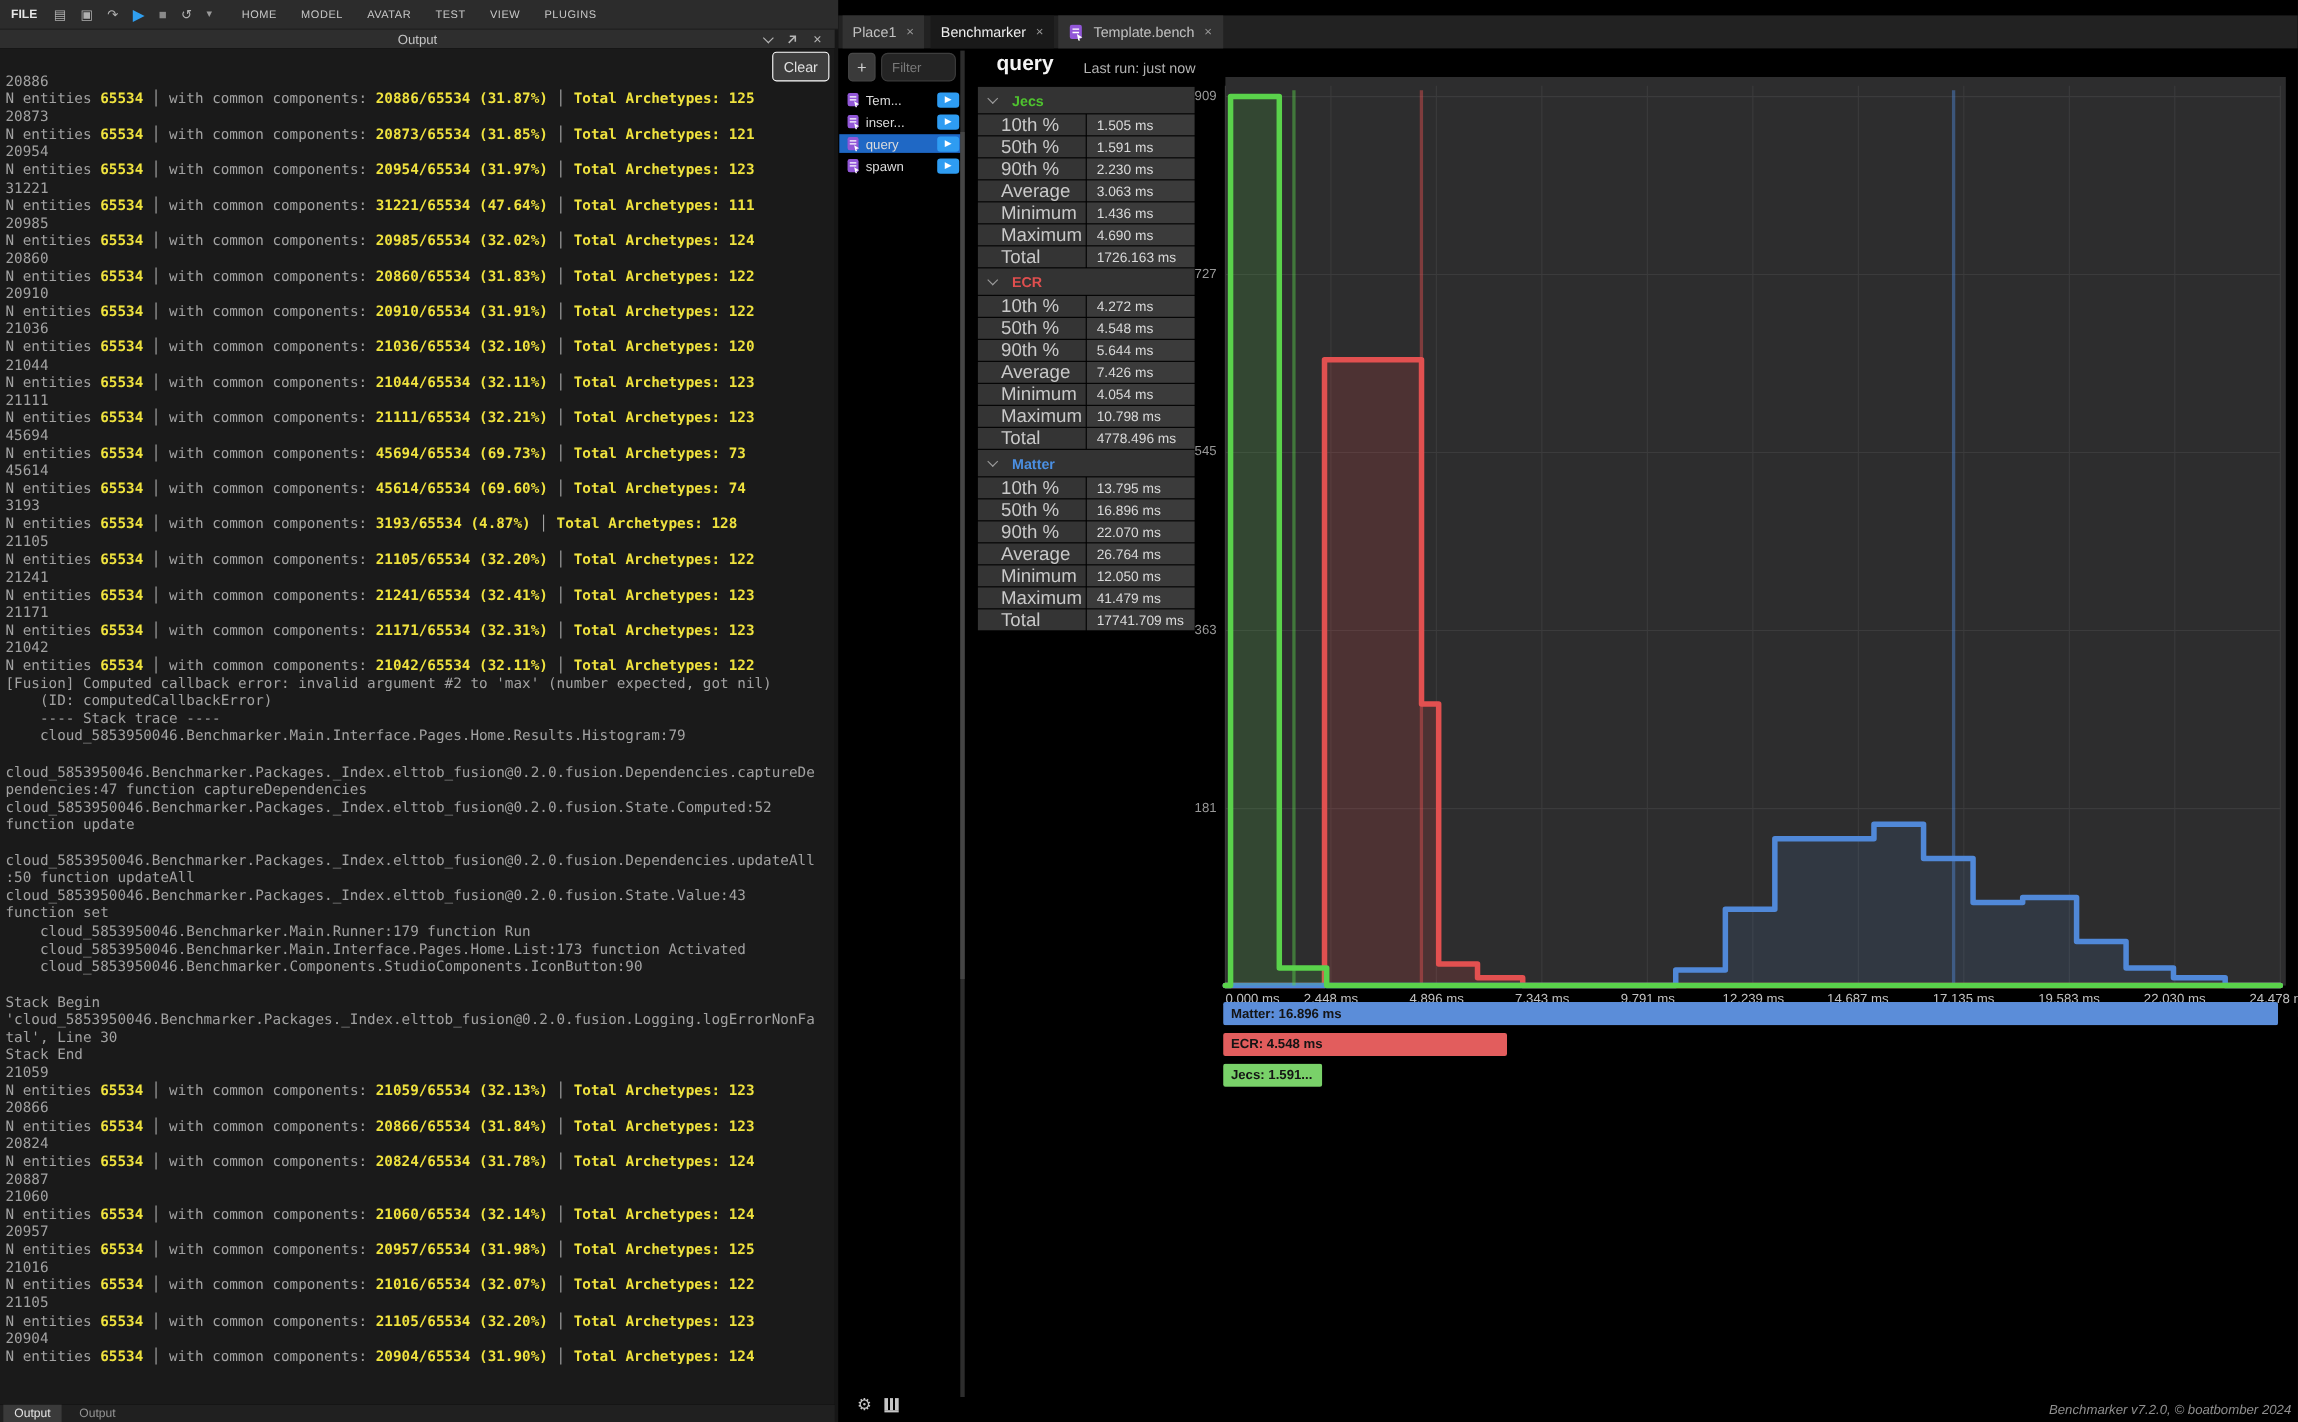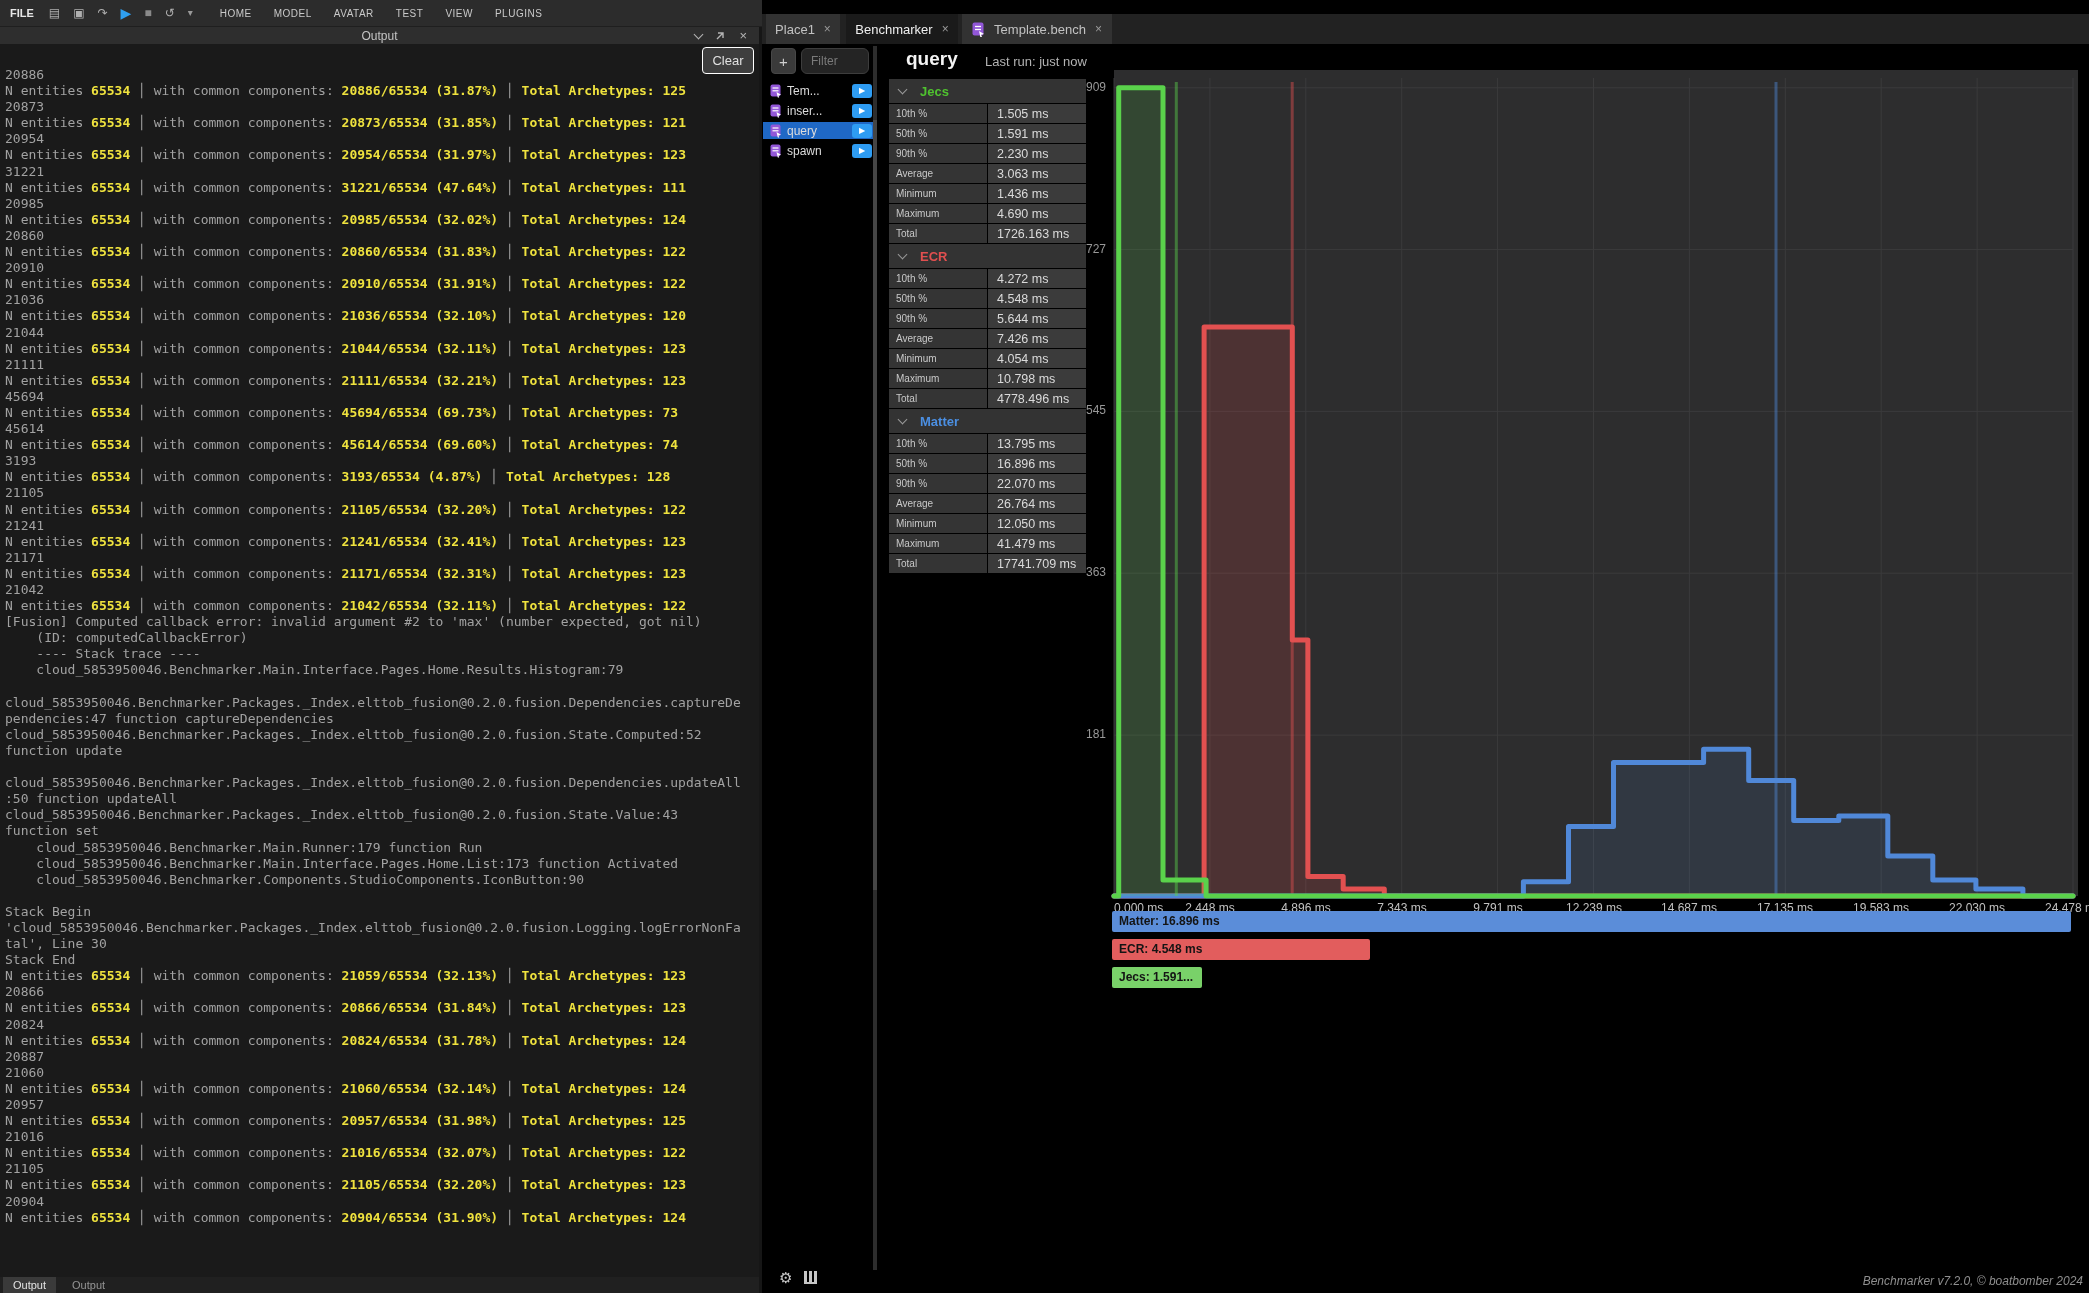--- a/index.html
+++ b/index.html
@@ -76,22 +76,22 @@
   .last-run{position:absolute;left:985px;top:54px;font-size:13px;color:#b3b3b3;}
 
   
   .stats{position:absolute;left:889px;top:79px;width:197px;}
   .sec-h{height:24px;margin-bottom:1px;background:#333333;display:flex;align-items:center;
          padding-left:10px;gap:14px;box-sizing:border-box;}
   .sec-chev{display:inline-block;width:6px;height:6px;border-right:1.6px solid #9a9a9a;
             border-bottom:1.6px solid #9a9a9a;transform:rotate(45deg);margin-top:-3px;}
   .sec-name{font-size:13px;font-weight:bold;}
   .srow{display:flex;height:19px;margin-bottom:1px;}
-  .slabel{width:98px;background:#343434;display:flex;align-items:center;padding-left:7px;
-          box-sizing:border-box;font-size:10px;color:#c9c9c9;margin-right:1px;}
+  .slabel{width:98px;background:#343434;display:flex;align-items:center;padding-left:21px;
+          box-sizing:border-box;font-size:17px;color:#c9c9c9;margin-right:1px;}
   .sval{flex:1;background:#3b3b3b;display:flex;align-items:center;padding-left:9px;
         font-size:12.5px;color:#dadada;}
 
   
   .chart-svg{position:absolute;left:1114px;top:70px;overflow:visible;}
   .grid{stroke:#3b3b3c;stroke-width:1;}
   .ylab{position:absolute;width:66px;text-align:right;font-size:12px;color:#989898;}
   .xlab{position:absolute;top:901px;font-size:12px;color:#c2c2c2;white-space:nowrap;}
   .legend-bar{position:absolute;height:21px;border-radius:2px;overflow:hidden;white-space:nowrap;}
   .legend-bar span{display:inline-block;padding-left:7px;line-height:21px;font-size:12px;
@@ -185,20 +185,21 @@
         <div class="cline"><span class="cg">cloud_5853950046.Benchmarker.Packages._Index.elttob_fusion@0.2.0.fusion.State.Value:43</span></div>
         <div class="cline"><span class="cg">function set</span></div>
         <div class="cline"><span class="cg">    cloud_5853950046.Benchmarker.Main.Runner:179 function Run</span></div>
         <div class="cline"><span class="cg">    cloud_5853950046.Benchmarker.Main.Interface.Pages.Home.List:173 function Activated</span></div>
         <div class="cline"><span class="cg">    cloud_5853950046.Benchmarker.Components.StudioComponents.IconButton:90</span></div>
         <div class="cline"><span class="cg"> </span></div>
         <div class="cline"><span class="cg">Stack Begin</span></div>
         <div class="cline"><span class="cg">'cloud_5853950046.Benchmarker.Packages._Index.elttob_fusion@0.2.0.fusion.Logging.logErrorNonFa</span></div>
         <div class="cline"><span class="cg">tal', Line 30</span></div>
         <div class="cline"><span class="cg">Stack End</span></div>
+        <div class="cline"><span class="cg">21059</span></div>
         <div class="cline"><span class="cg">N entities </span><span class="cy">65534</span><span class="cg"> │ with common components: </span><span class="cy">21059/65534 (32.13%)</span><span class="cg"> │ </span><span class="cy">Total Archetypes: 123</span></div>
         <div class="cline"><span class="cg">20866</span></div>
         <div class="cline"><span class="cg">N entities </span><span class="cy">65534</span><span class="cg"> │ with common components: </span><span class="cy">20866/65534 (31.84%)</span><span class="cg"> │ </span><span class="cy">Total Archetypes: 123</span></div>
         <div class="cline"><span class="cg">20824</span></div>
         <div class="cline"><span class="cg">N entities </span><span class="cy">65534</span><span class="cg"> │ with common components: </span><span class="cy">20824/65534 (31.78%)</span><span class="cg"> │ </span><span class="cy">Total Archetypes: 124</span></div>
         <div class="cline"><span class="cg">20887</span></div>
         <div class="cline"><span class="cg">21060</span></div>
         <div class="cline"><span class="cg">N entities </span><span class="cy">65534</span><span class="cg"> │ with common components: </span><span class="cy">21060/65534 (32.14%)</span><span class="cg"> │ </span><span class="cy">Total Archetypes: 124</span></div>
         <div class="cline"><span class="cg">20957</span></div>
         <div class="cline"><span class="cg">N entities </span><span class="cy">65534</span><span class="cg"> │ with common components: </span><span class="cy">20957/65534 (31.98%)</span><span class="cg"> │ </span><span class="cy">Total Archetypes: 125</span></div>

